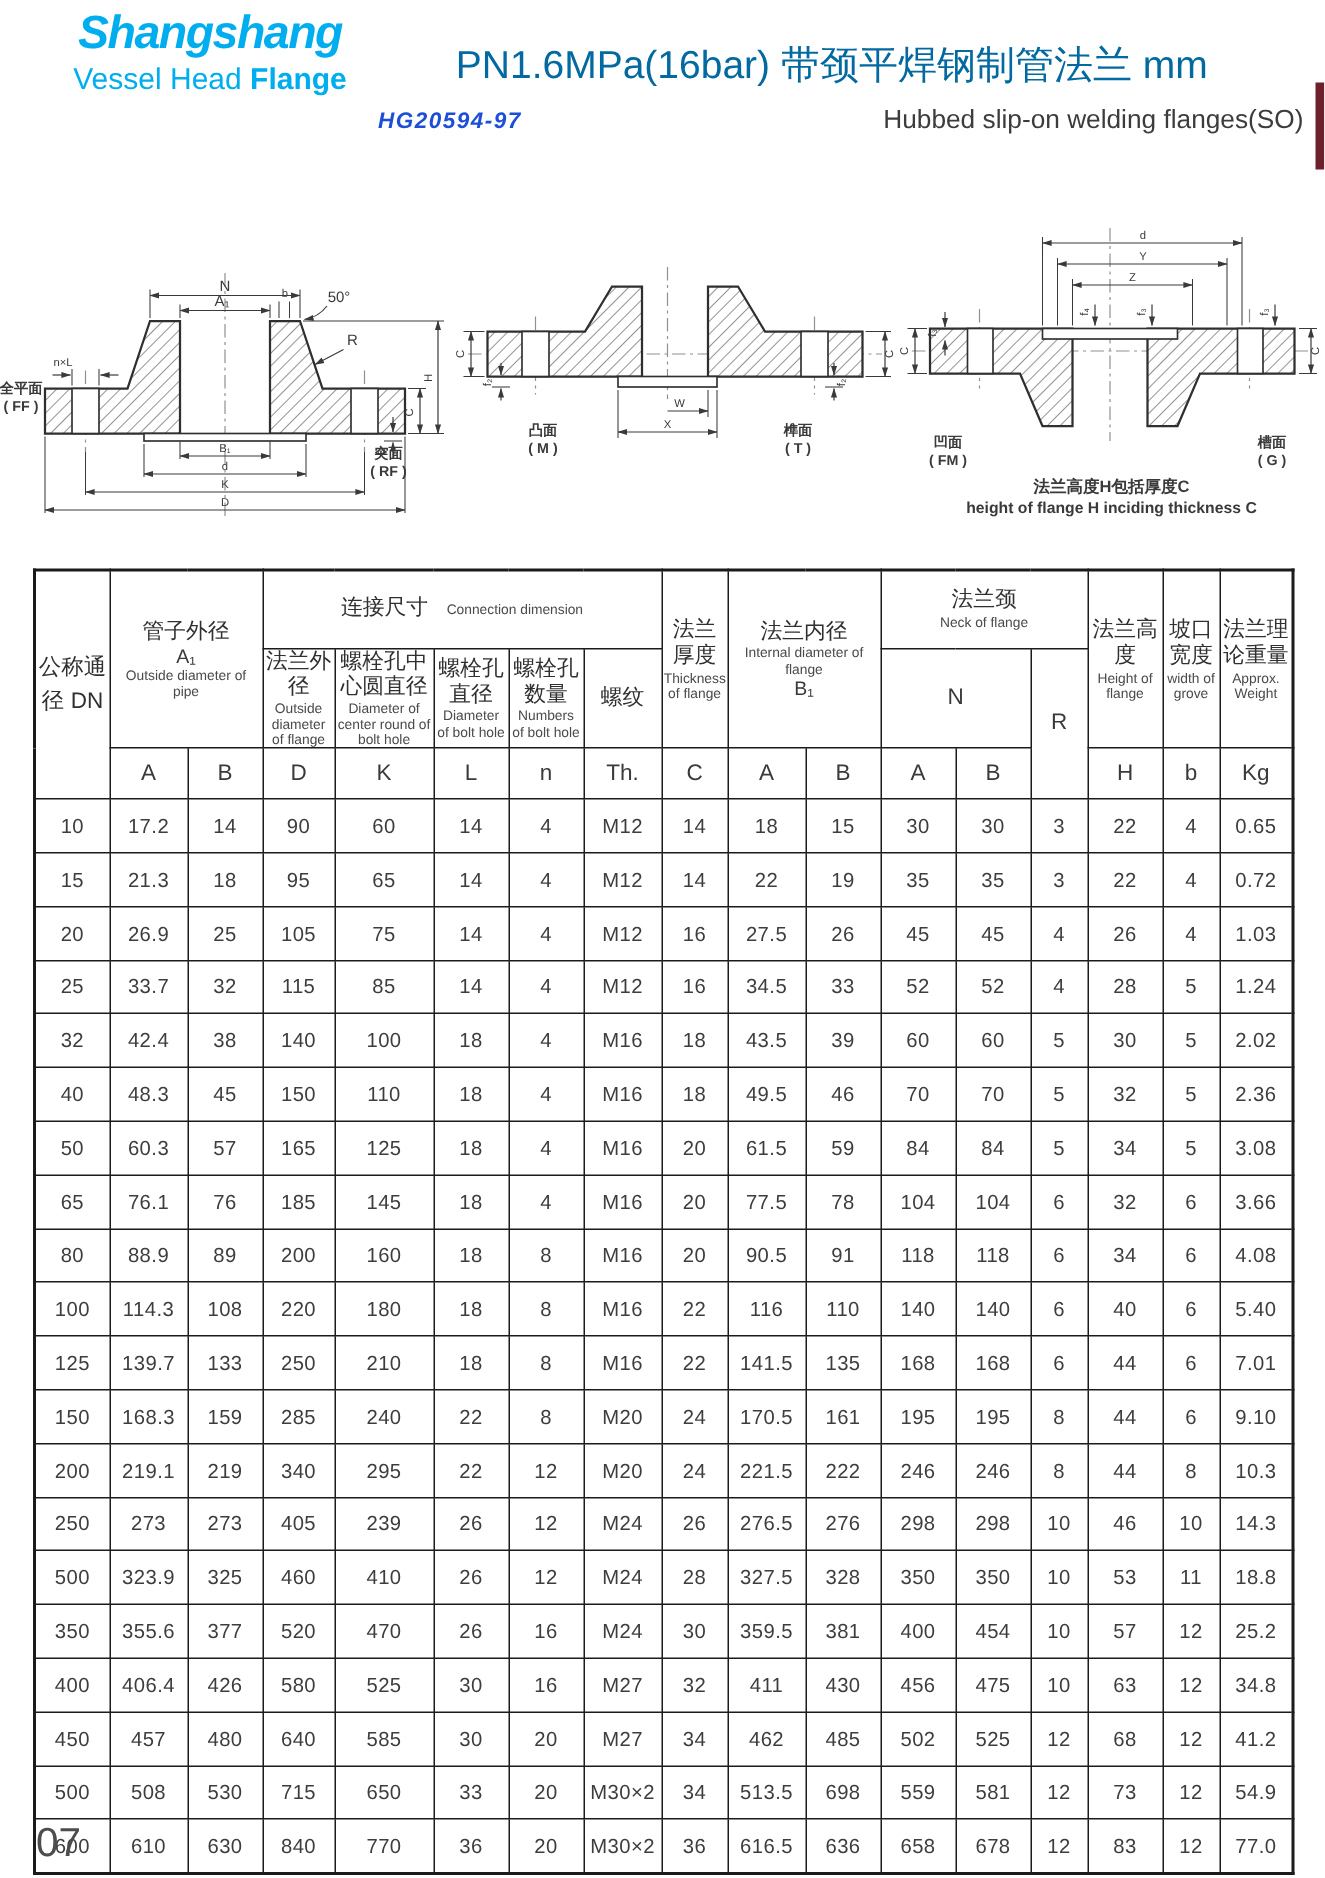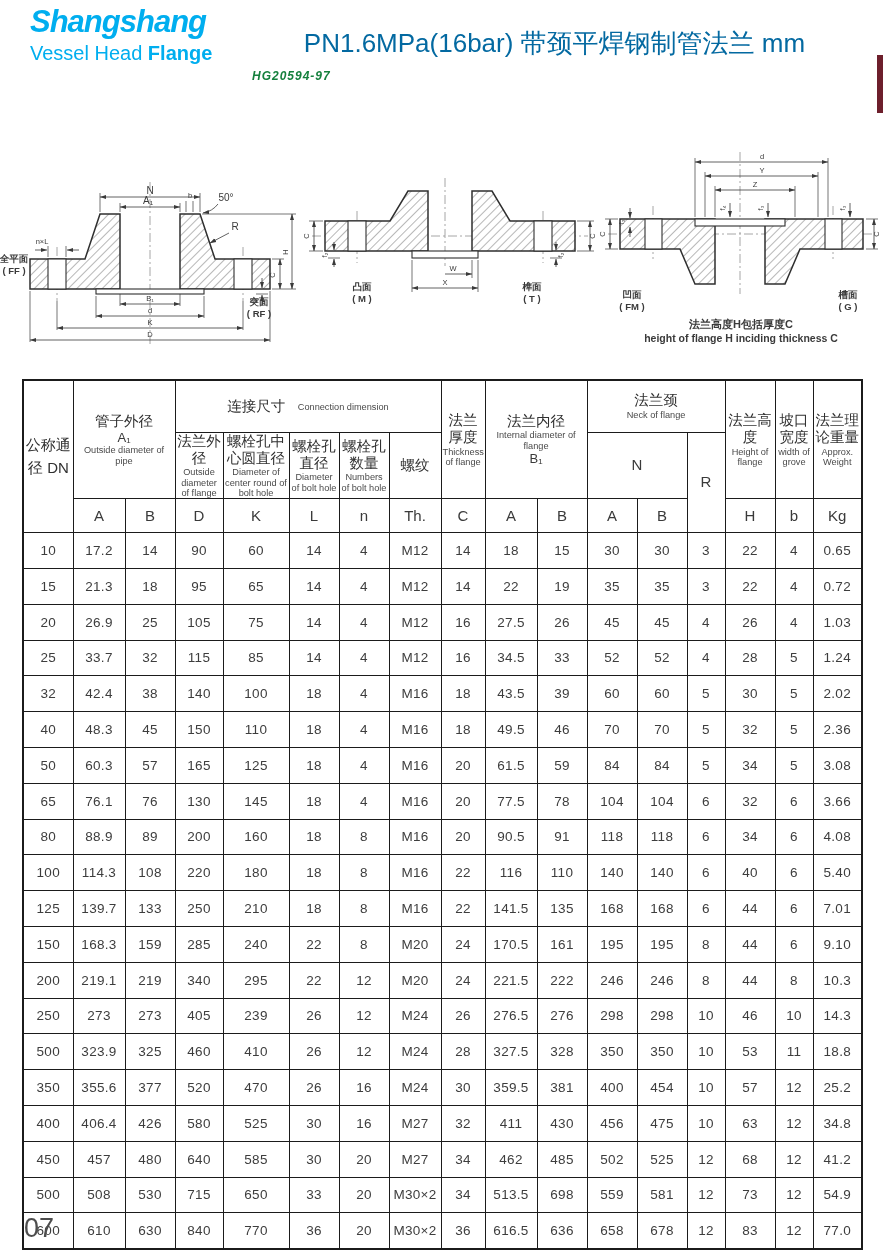--- a/index.html
+++ b/index.html
@@ -1,28 +1,28 @@
 <!DOCTYPE html>
 <html><head>
 <meta charset="utf-8">
 <style>
   html,body{margin:0;padding:0;background:#fff;}
   body{font-family:"Liberation Sans",sans-serif;color:#3d3d3d;}
   .page{position:relative;width:883px;height:1252px;background:#fff;overflow:hidden;margin:0 auto;}
 
   
   .page-header{position:relative;height:130px;}
-  .logo{position:absolute;left:30px;top:4px;width:220px;}
+  .logo{position:absolute;left:30px;top:4px;width:220px;text-align:center;}
   .logo-brand{font-size:31px;font-weight:bold;font-style:italic;letter-spacing:-1px;}
   .logo-tag{font-size:20px;margin-top:2px;letter-spacing:0;}
   .logo-tag .b{font-weight:bold;margin-top:13px;}
   .title-block{position:absolute;left:240px;right:14px;top:26px;}
   .page-title{font-size:26px;color:#0369a1;text-align:center;letter-spacing:0;}
   .title-row2{display:flex;justify-content:space-between;align-items:baseline;margin-top:8px;}
-  .standard-number{font-size:12px;font-weight:bold;font-style:italic;color:#15803d;margin-left:12px;letter-spacing:1px;}
+  .standard-number{font-size:15px;font-weight:bold;font-style:italic;color:#1d4ed8;margin-left:12px;letter-spacing:1px;}
   .page-subtitle{font-size:17.5px;color:#3c3c3c;}
   .accent-bar{position:absolute;right:0;top:55px;width:6px;height:58px;}
 
   
   .drawings{display:flex;justify-content:space-between;align-items:flex-start;height:225px;margin-top:14px;}
   svg text{fill:#3a3a3a;font-size:10px;font-family:"Liberation Sans",sans-serif;}
   svg .t7{font-size:7.5px;}
   svg .face{font-size:9.5px;font-weight:bold;}
   .metal{fill:url(#hch);stroke:#2f2f2f;stroke-width:1.5;}
   .thin{stroke:#2f2f2f;stroke-width:1.1;fill:#fff;}
@@ -54,20 +54,21 @@
 
   <header class="page-header">
     <div class="logo">
       <div class="logo-brand" style="color: rgb(0, 174, 239);">Shangshang</div>
       <div class="logo-tag" style="color: rgb(0, 174, 239);"><span>Vessel Head</span> <span class="b">Flange</span></div>
     </div>
     <div class="title-block">
       <div class="page-title">PN1.6MPa(16bar) 带颈平焊钢制管法兰  mm</div>
       <div class="title-row2">
         <span class="standard-number">HG20594-97</span>
+        <span class="page-subtitle">Hubbed slip-on welding flanges(SO)</span>
       </div>
     </div>
     <div class="accent-bar" style="background: rgb(109, 31, 44);"></div>
   </header>
 
   <section class="drawings">
 
     <svg width="300" height="205" viewBox="0 0 300 205">
       <defs>
         <pattern id="hch" patternUnits="userSpaceOnUse" width="6" height="6" patternTransform="rotate(45)">
@@ -465,21 +466,21 @@
           <td>84</td>
           <td>5</td>
           <td>34</td>
           <td>5</td>
           <td>3.08</td>
         </tr>
         <tr>
           <td>65</td>
           <td>76.1</td>
           <td>76</td>
-          <td>130</td>
+          <td>185</td>
           <td>145</td>
           <td>18</td>
           <td>4</td>
           <td>M16</td>
           <td>20</td>
           <td>77.5</td>
           <td>78</td>
           <td>104</td>
           <td>104</td>
           <td>6</td>

